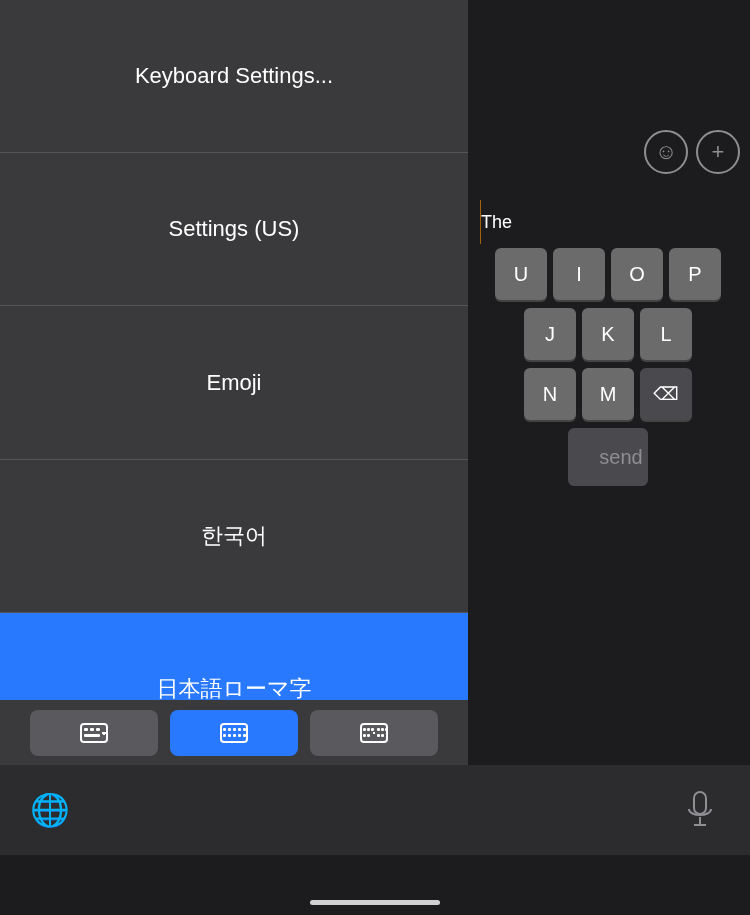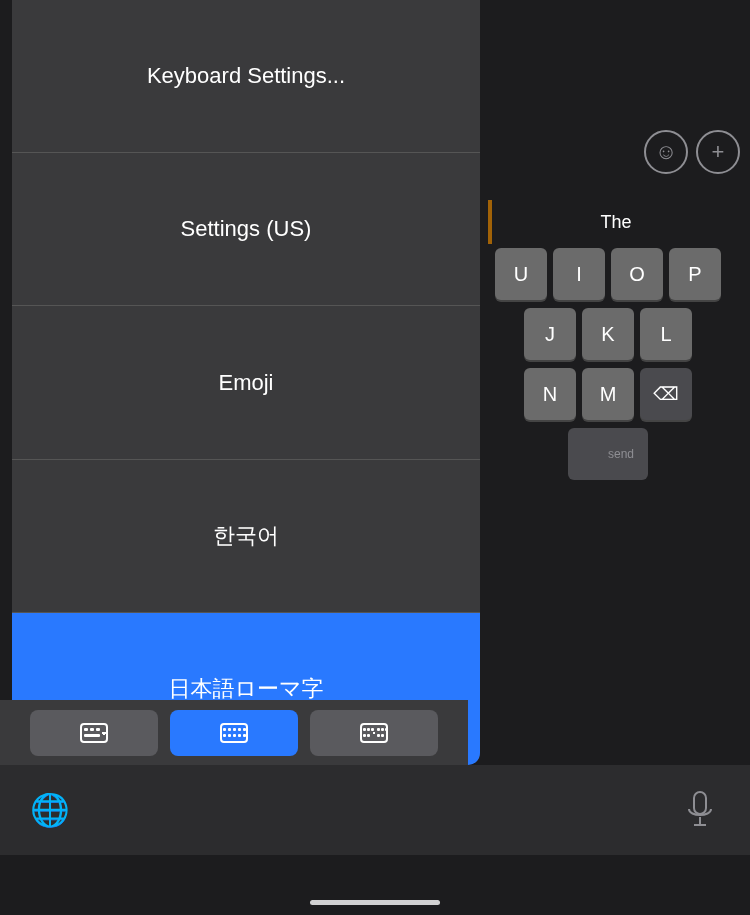--- a/index.html
+++ b/index.html
@@ -43,23 +43,21 @@
 
     
     .word-suggestion {
       position: absolute;
       top: 200px;
       right: 10px;
       left: 480px;
       height: 44px;
       display: flex;
       align-items: center;
-      justify-content: center;
-      border-left: 4px solid #a16207;
-      margin-left: 8px;
+      border-left: 1px solid #a16207;
     }
 
     .word-suggestion span {
       color: #fff;
       font-size: 18px;
     }
 
     
     .keyboard-area {
       position: absolute;
@@ -87,26 +85,26 @@
       justify-content: center;
       width: 52px;
       height: 52px;
       box-shadow: 0 2px 0 #444;
     }
 
     .key-send {
       background: #4a4a4e;
       border-radius: 6px;
       color: #8e8e93;
-      font-size: 12px;
+      font-size: 20px;
       display: flex;
       align-items: center;
       justify-content: center;
       width: 80px;
-      height: 52px;
+      height: 58px;
       padding-left: 26px;
     }
 
     .key-backspace {
       background: #4a4a4e;
       border-radius: 6px;
       color: #fff;
       font-size: 18px;
       display: flex;
       align-items: center;
@@ -158,21 +156,21 @@
       height: 5px;
       background: #fff;
       border-radius: 3px;
       opacity: 0.8;
     }
 
     
     .lang-picker {
       position: absolute;
       top: 0;
-      left: 12px;
+      left: 0;
       width: 468px;
       bottom: 150px;
       background: #3a3a3c;
       border-radius: 0 0 12px 0;
       display: flex;
       flex-direction: column;
       overflow: hidden;
     }
 
     .lang-item {

